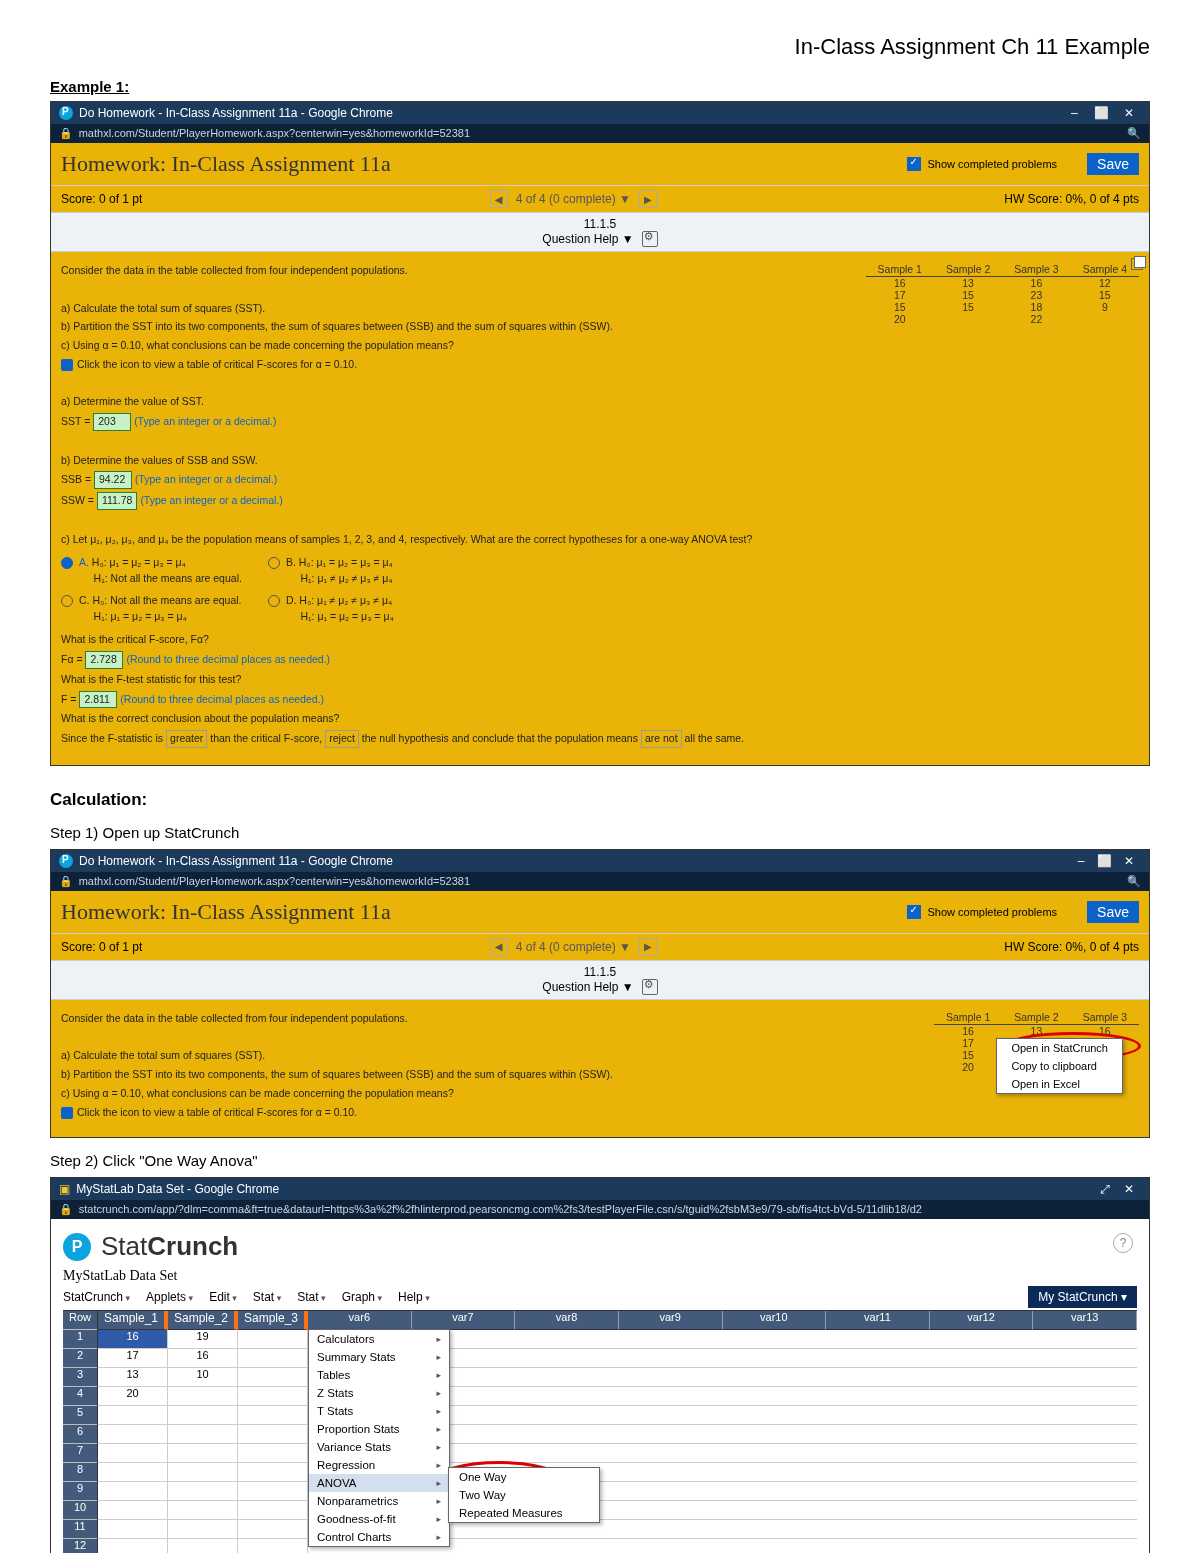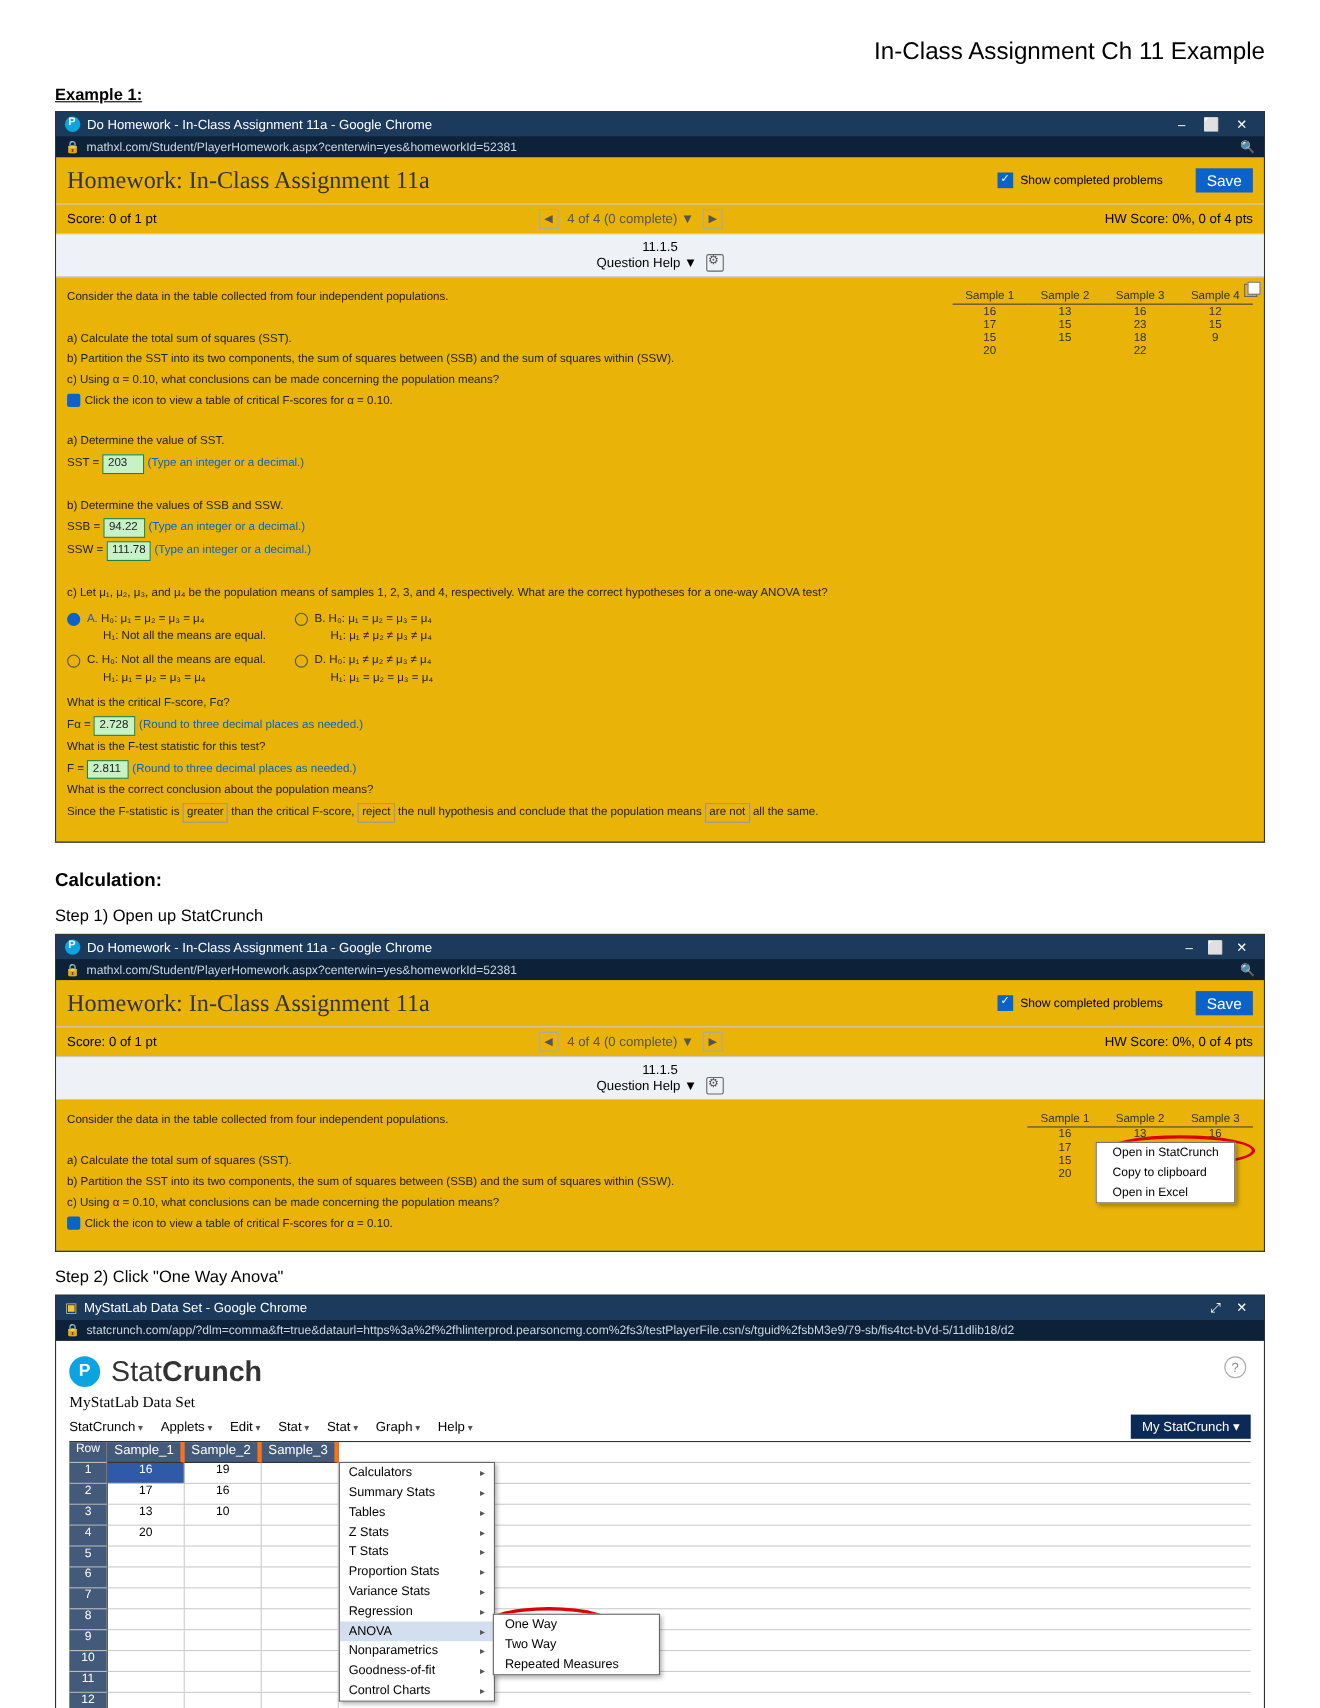--- a/index.html
+++ b/index.html
@@ -471,20 +471,30 @@
                 <span>Control Charts</span>
                 <span class="rt">▸</span>
               </div>
           </div>
           <div class="sub-menu">
             <div>One Way</div>
             <div>Two Way</div>
             <div>Repeated Measures</div>
           </div>
           <div class="red-circ" style="left:128px;top:150px;width:120px;height:30px;"></div>
+          <div class="hd-row">
+            <div>var6</div>
+            <div>var7</div>
+            <div>var8</div>
+            <div>var9</div>
+            <div>var10</div>
+            <div>var11</div>
+            <div>var12</div>
+            <div>var13</div>
+          </div>
           <div class="blank-row"></div>
             <div class="blank-row"></div>
             <div class="blank-row"></div>
             <div class="blank-row"></div>
             <div class="blank-row"></div>
             <div class="blank-row"></div>
             <div class="blank-row"></div>
             <div class="blank-row"></div>
             <div class="blank-row"></div>
             <div class="blank-row"></div>

